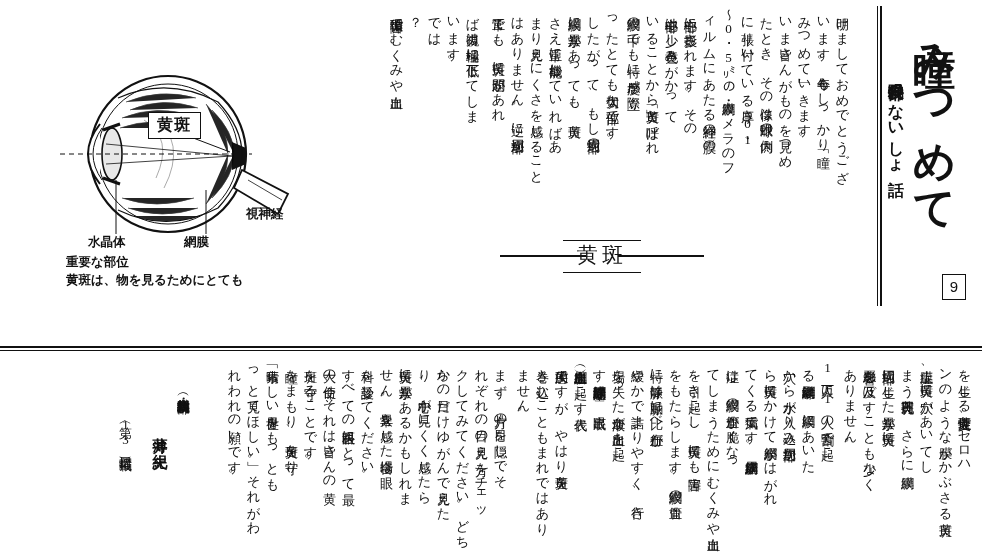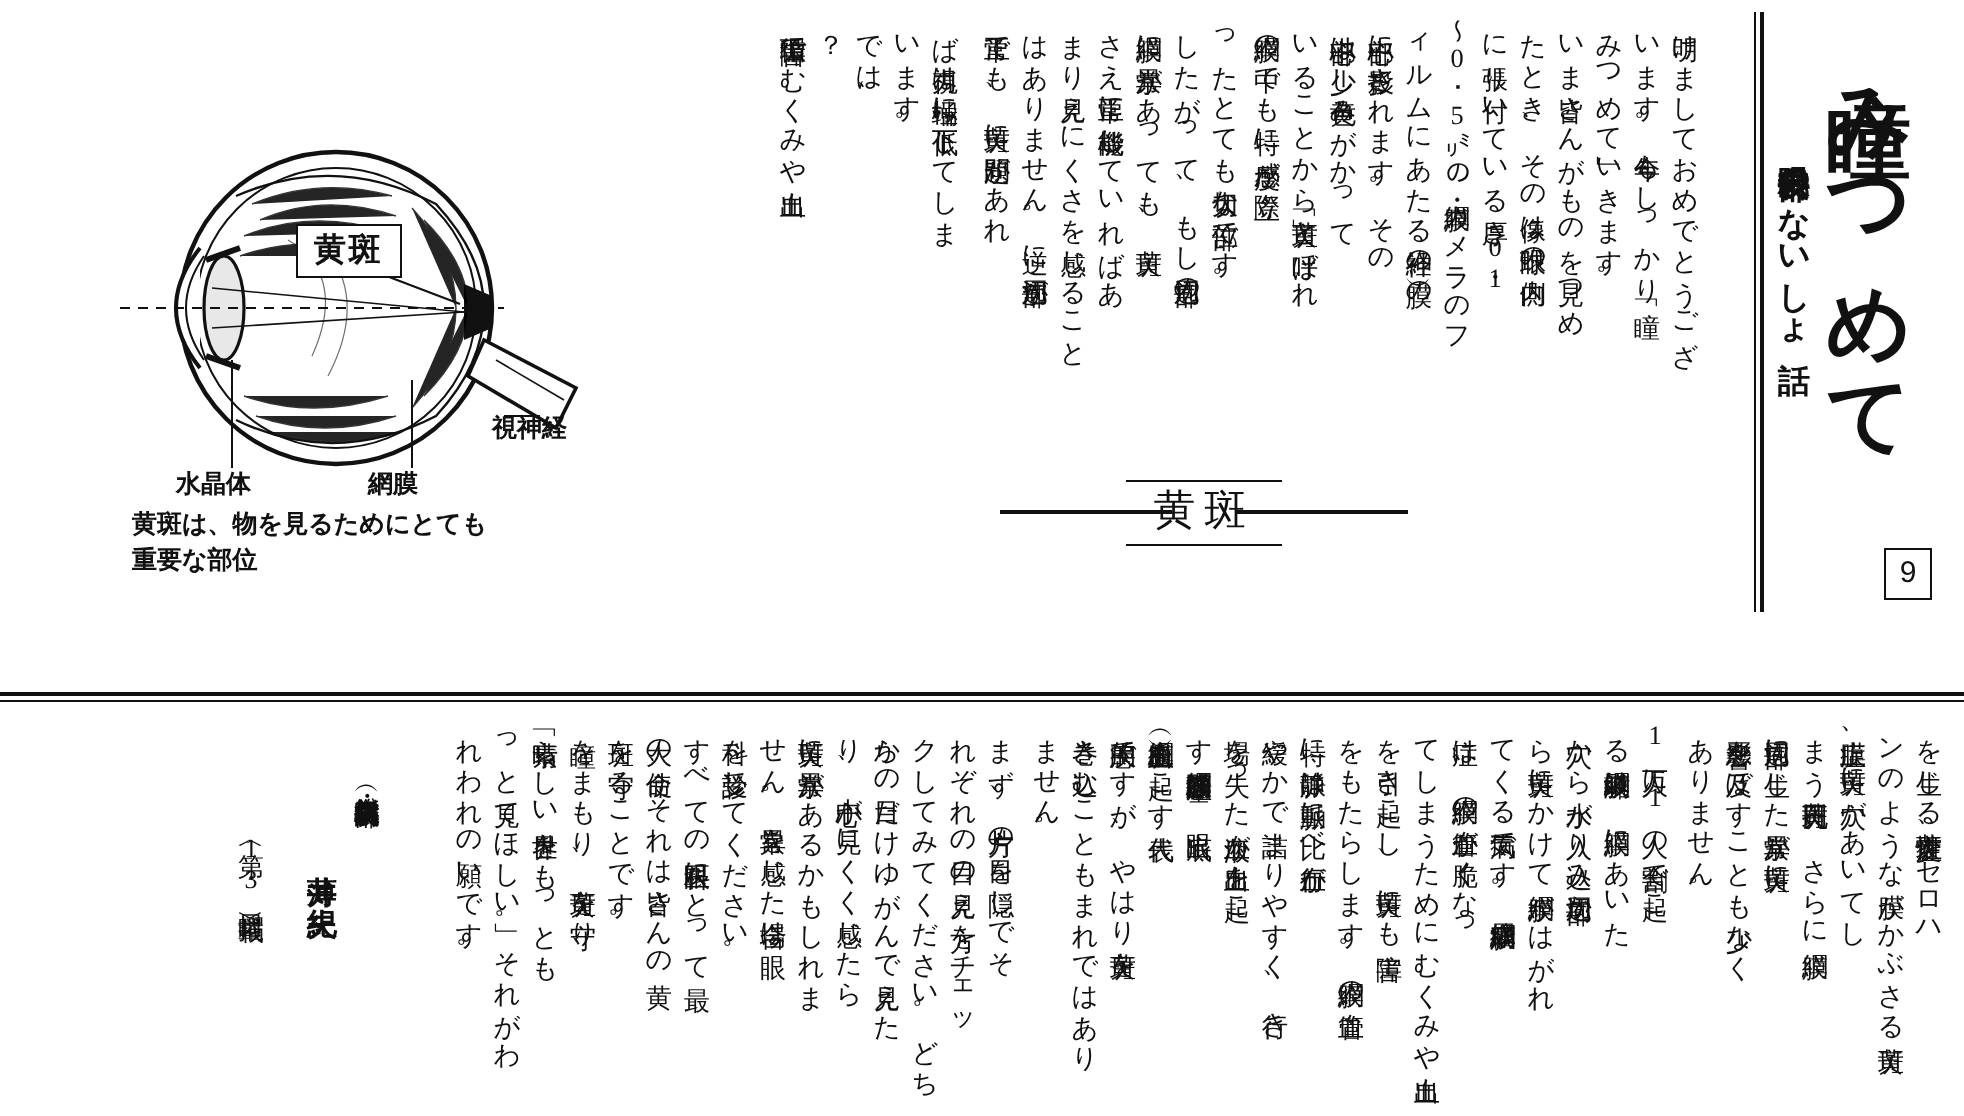--- a/index.html
+++ b/index.html
@@ -279,22 +279,22 @@
       <line x1="60" y1="122" x2="60" y2="176" stroke="#111" stroke-width="1"></line>
       <line x1="150" y1="132" x2="150" y2="176" stroke="#111" stroke-width="1"></line>
     </svg>
 
     <div class="fig-label" id="lbl-oubann">黄斑</div>
     <div class="fig-label" id="lbl-shishinkei">視神経</div>
     <div class="fig-label" id="lbl-suishotai">水晶体</div>
     <div class="fig-label" id="lbl-moumaku">網膜</div>
 
     <div class="caption">
+      <div>重要な部位</div>
       <div>黄斑は、物を見るためにとても</div>
-      <div>重要な部位</div>
     </div>
   </div>
 
   <div id="lead">
     <div class="col v" style="right:0px">明けましておめでとうござ</div>
     <div class="col v" style="right:19px">います。今年もしっかり「瞳</div>
     <div class="col v" style="right:38px">みつめて」いきます。</div>
     <div class="col v" style="right:57px">いま皆さんがものを見つめ</div>
     <div class="col v" style="right:76px">たとき、その像は眼球の内側</div>
     <div class="col v" style="right:95px">に張り付いている厚さ0・1</div>

